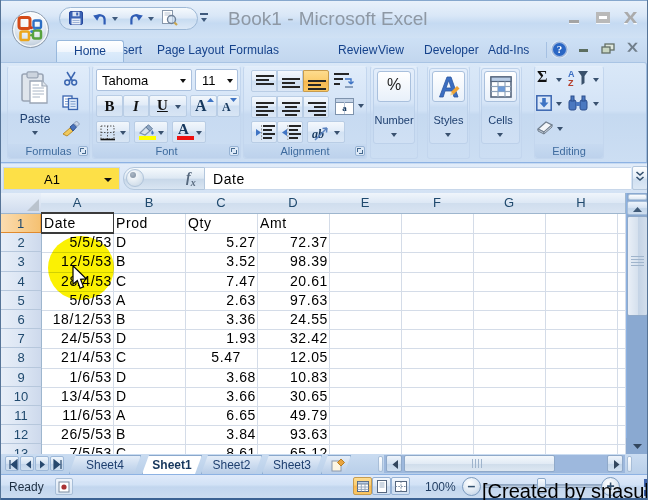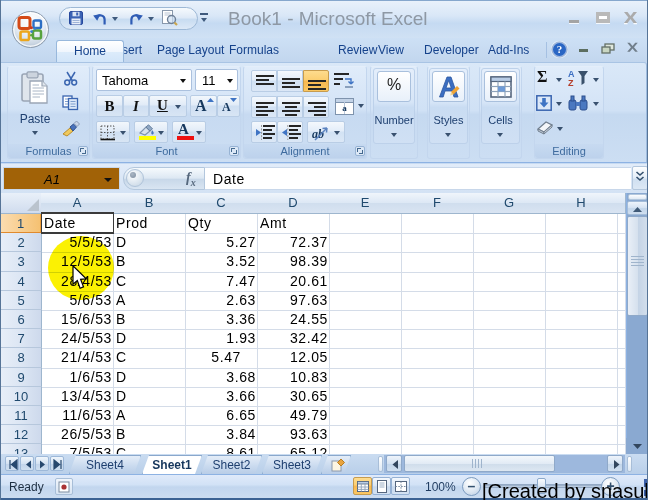--- a/index.html
+++ b/index.html
@@ -58,21 +58,21 @@
   background:linear-gradient(to bottom,#e4eefb 0%,#d6e5f7 45%,#c9dcf2 52%,#d0e0f4 100%); }
 .iconbox { border:1px solid #a9c0dd; border-radius:3px; background:linear-gradient(to bottom,#ffffff,#e8f0fa); }
 .blabel { font-size:11px; color:#1e3f6f; text-align:center; }
 .alnbtn { border:1px solid #b9cde5; background:linear-gradient(to bottom,#f4f8fd 0%,#e3edf9 45%,#d2e2f4 50%,#dbe7f6 100%); }
 .alnsel { border:1px solid #c79c4e; background:linear-gradient(to bottom,#fedc8e 0%,#fbce71 45%,#f8b74f 50%,#fbc863 100%); }
 .bars { position:absolute; left:4px; }
 .bars div { height:2px; background:#262626; margin-bottom:2px; }
 
 
 #fbar { left:0; top:164px; width:648px; height:30px; background:linear-gradient(to bottom,#e2ecf9,#d3e2f4); border-bottom:1px solid #9cb4d0;}
-#namebox { left:2px; top:167px; width:117px; height:23px; background:#a16207; border:1px solid #c8d7ea;font-style:italic; }
+#namebox { left:2px; top:167px; width:117px; height:23px; background:#fde047; border:1px solid #c8d7ea; }
 #namebox .txt { position:absolute; left:40px; top:4px; font-size:13px; color:#000; }
 #namebox .arr { position:absolute; right:7px; top:10px; width:0; height:0;
   border-left:4px solid transparent; border-right:4px solid transparent; border-top:4px solid #111; }
 #fxpill { left:122px; top:167px; width:82px; height:23px; border-radius:11px 0 0 11px;
   background:linear-gradient(to bottom,#f6fafd,#dde8f3 48%,#c8d8e9 54%,#d9e5f2); border:1px solid #b3c7dd; }
 #fxcircle { left:125px; top:169px; width:18px; height:18px; border-radius:50%;
   background:radial-gradient(circle at 38% 30%,#ffffff,#dde7f0 55%,#c3d2e2); border:1px solid #b0c4da;}
 #fxbead { left:129px; top:172px; width:6px; height:6px; border-radius:50%; background:radial-gradient(circle at 40% 35%,#aab6c4,#7e8ea0); }
 #fx { left:185px; top:170px; font-size:14px; font-style:italic; color:#55677c; font-family:"Liberation Serif",serif; font-weight:bold;}
 #fx sub { font-size:10px; }
@@ -558,21 +558,21 @@
 <div class="abs cell r" style="left:185px; top:59.4px; width:70px;">3.52</div>
 <div class="abs cell r" style="left:257px; top:59.4px; width:70px;">98.39</div>
 <div class="abs cell r" style="left:41px; top:78.6px; width:70px;">28/4/53</div>
 <div class="abs cell" style="left:115px; top:78.6px; width:68px;">C</div>
 <div class="abs cell r" style="left:185px; top:78.6px; width:70px;">7.47</div>
 <div class="abs cell r" style="left:257px; top:78.6px; width:70px;">20.61</div>
 <div class="abs cell r" style="left:41px; top:97.8px; width:70px;">5/6/53</div>
 <div class="abs cell" style="left:115px; top:97.8px; width:68px;">A</div>
 <div class="abs cell r" style="left:185px; top:97.8px; width:70px;">2.63</div>
 <div class="abs cell r" style="left:257px; top:97.8px; width:70px;">97.63</div>
-<div class="abs cell r" style="left:41px; top:117.0px; width:70px;">15/6/53</div>
+<div class="abs cell r" style="left:41px; top:117.0px; width:70px;">18/12/53</div>
 <div class="abs cell" style="left:115px; top:117.0px; width:68px;">B</div>
 <div class="abs cell r" style="left:185px; top:117.0px; width:70px;">3.36</div>
 <div class="abs cell r" style="left:257px; top:117.0px; width:70px;">24.55</div>
 <div class="abs cell r" style="left:41px; top:136.2px; width:70px;">24/5/53</div>
 <div class="abs cell" style="left:115px; top:136.2px; width:68px;">D</div>
 <div class="abs cell r" style="left:185px; top:136.2px; width:70px;">1.93</div>
 <div class="abs cell r" style="left:257px; top:136.2px; width:70px;">32.42</div>
 <div class="abs cell r" style="left:41px; top:155.4px; width:70px;">21/4/53</div>
 <div class="abs cell" style="left:115px; top:155.4px; width:68px;">C</div>
 <div class="abs cell r" style="left:170px; top:155.4px; width:70px;text-align:right;">5.47</div>

